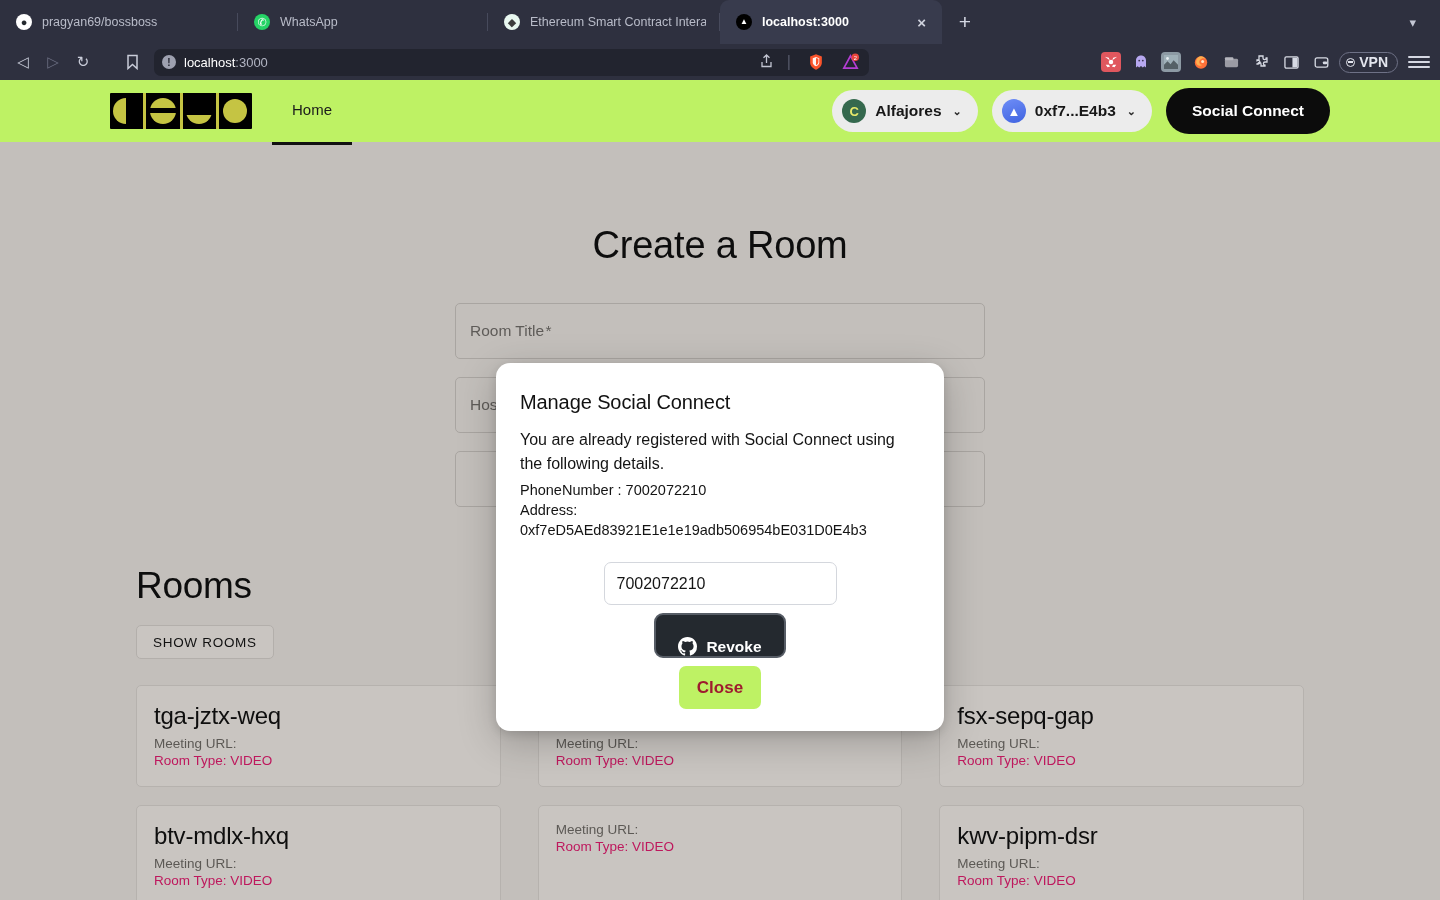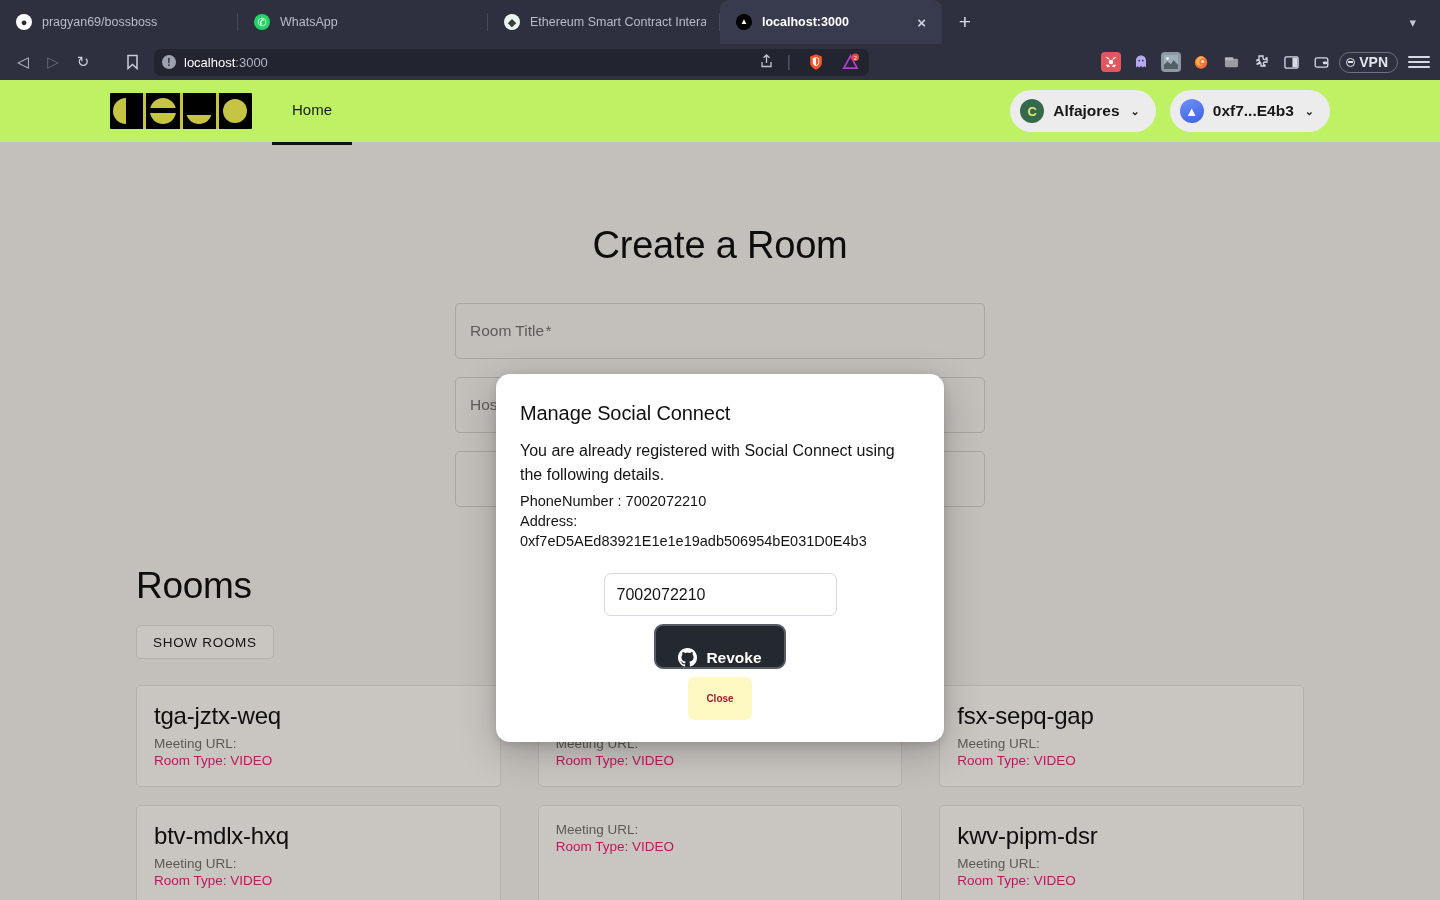--- a/index.html
+++ b/index.html
@@ -447,21 +447,21 @@
   
   .modal-overlay {
     position: absolute;
     inset: 0;
     z-index: 40;
     pointer-events: none;
   }
   .modal {
     position: absolute;
     left: 496px;
-    top: 294px;
+    top: 283px;
     width: 448px;
     background: #ffffff;
     border-radius: 14px;
     padding: 28px 24px 22px;
     box-shadow: 0 10px 38px rgba(0,0,0,0.22), 0 3px 10px rgba(0,0,0,0.12);
     pointer-events: auto;
   }
   .modal-title {
     font-size: 20px;
     font-weight: 500;
@@ -516,26 +516,26 @@
     padding: 0 22px;
     font-size: 15.5px;
     font-weight: 600;
     cursor: pointer;
     font-family: inherit;
   }
   .gh-icon { width: 19px; height: 19px; display: block; flex: 0 0 19px; }
   .close-btn {
     flex: 0 0 auto;
     height: 43px;
-    background: #fef9c3;
+    background: #bef264;
     border: none;
     border-radius: 7px;
     color: #9e1b2e;
     padding: 0 18px;
-    font-size: 10px;
+    font-size: 17px;
     font-weight: 600;
     cursor: pointer;
     font-family: inherit;
   }
 </style>
 </head>
 <body>
 
 <div class="browser-chrome">
 
@@ -698,20 +698,21 @@
       <div class="pill">
         <span class="ava ava-celo">C</span>
         <span>Alfajores</span>
         <span class="chev">⌄</span>
       </div>
       <div class="pill">
         <span class="ava ava-wallet">▲</span>
         <span>0xf7...E4b3</span>
         <span class="chev">⌄</span>
       </div>
+      <button class="social-connect-btn">Social Connect</button>
     </div>
   </div>
 
   <div class="content">
 
     <h1 class="page-title">Create a Room</h1>
 
     <div class="form-wrap">
       <div class="field">
         <span>Room Title</span>

